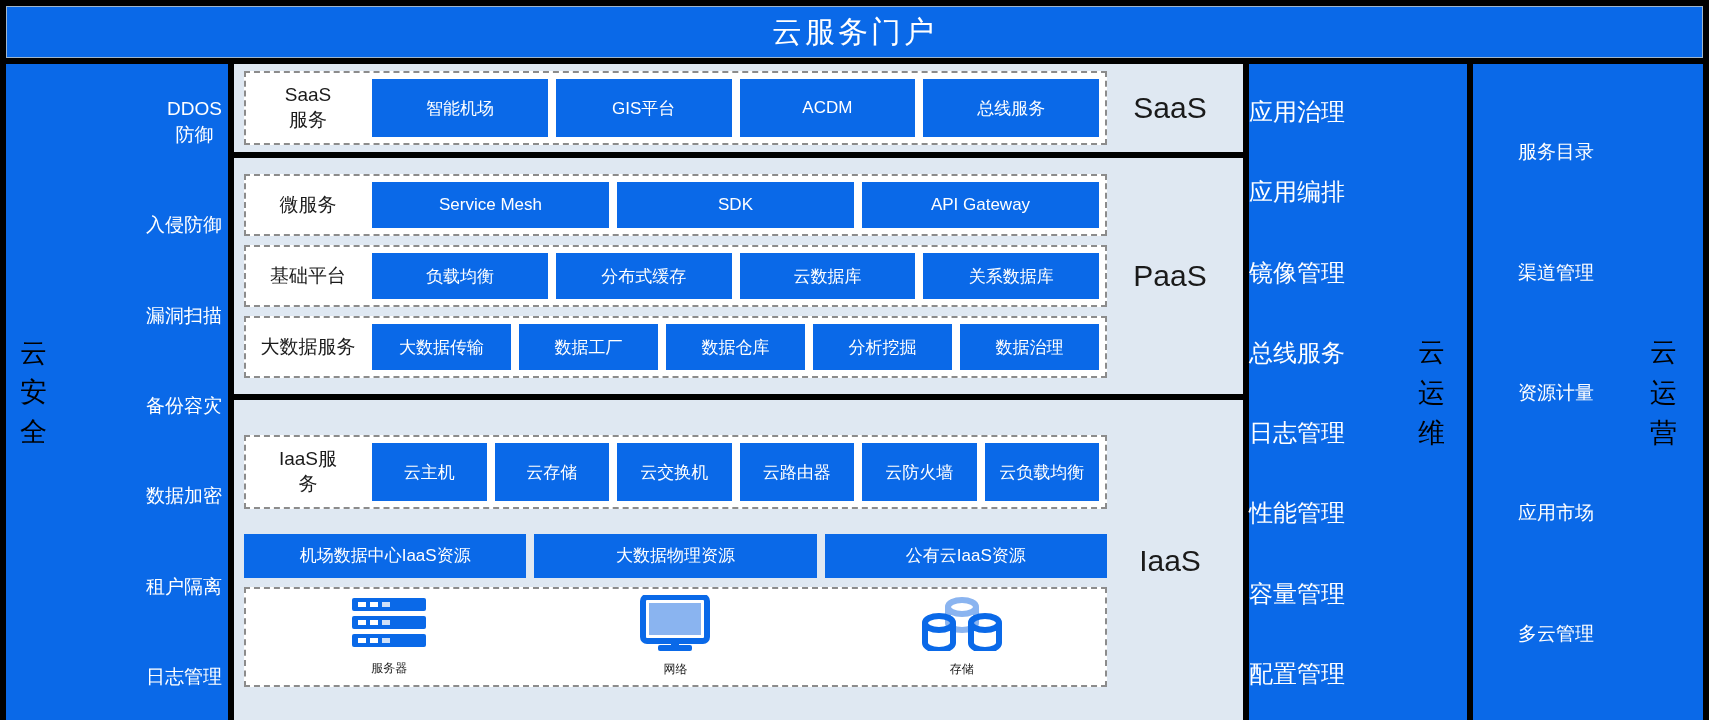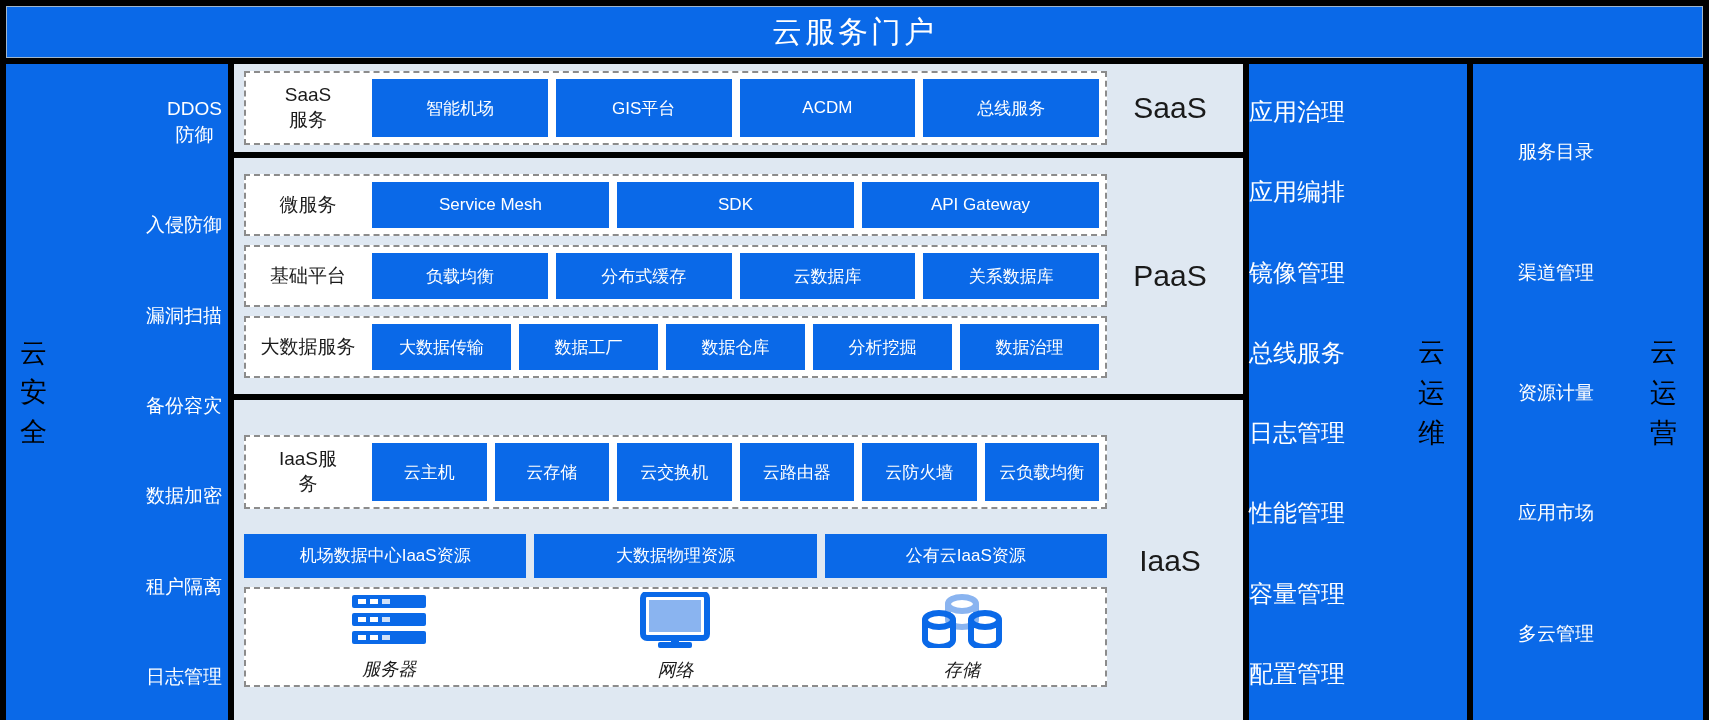--- a/index.html
+++ b/index.html
@@ -55,21 +55,21 @@
   .paas-layer{height:242px;}
 
   
   .iaas-layer{height:330px;}
   .resrow{display:flex;gap:8px;}
   .rescell{flex:1;background:#0a69e8;color:#fff;font-size:17px;height:44px;
            display:flex;align-items:center;justify-content:center;text-align:center;margin-top:16px;}
   .hwrow{border:2px dashed #8c8c8c;background:#fff;display:flex;
          align-items:center;justify-content:space-around;height:96px;}
   .hw{display:flex;flex-direction:column;align-items:center;gap:6px;width:150px;}
-  .hw-label{color:#1a1a1a;font-size:18px;font-style:italic;}
+  .hw-label{color:#1a1a1a;font-size:12px;}
 
   
   .ops{width:218px;background:#0a69e8;position:relative;display:flex;
        box-sizing:border-box;}
   .ops-items{flex:1;display:flex;flex-direction:column;justify-content:space-around;
              padding:8px 70px 8px 0;}
   .ops-item{color:#fff;font-size:24px;}
   .ops-vert{position:absolute;right:22px;top:0;height:100%;display:flex;
             flex-direction:column;align-items:center;justify-content:center;
             color:#000;font-size:27px;line-height:1.5;}

